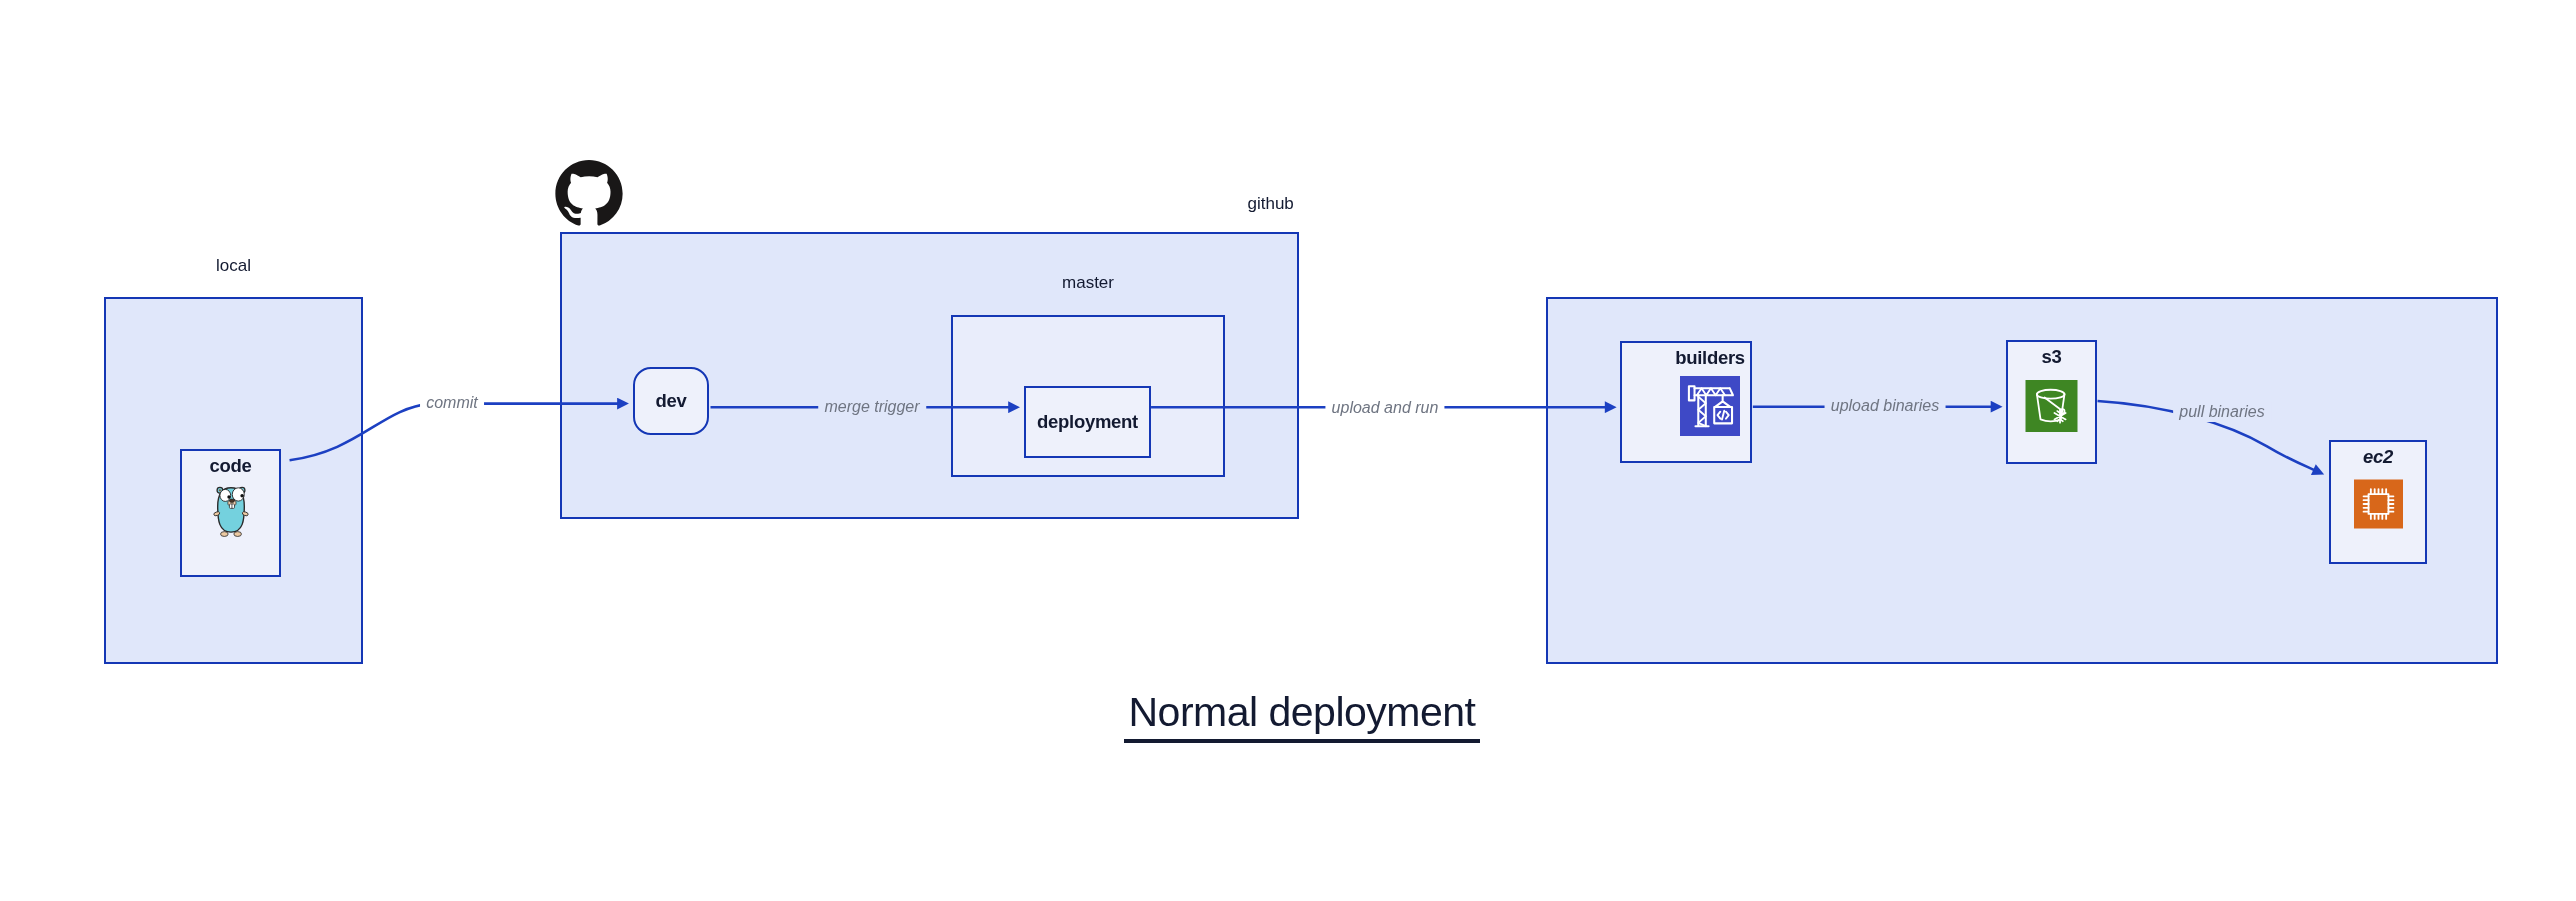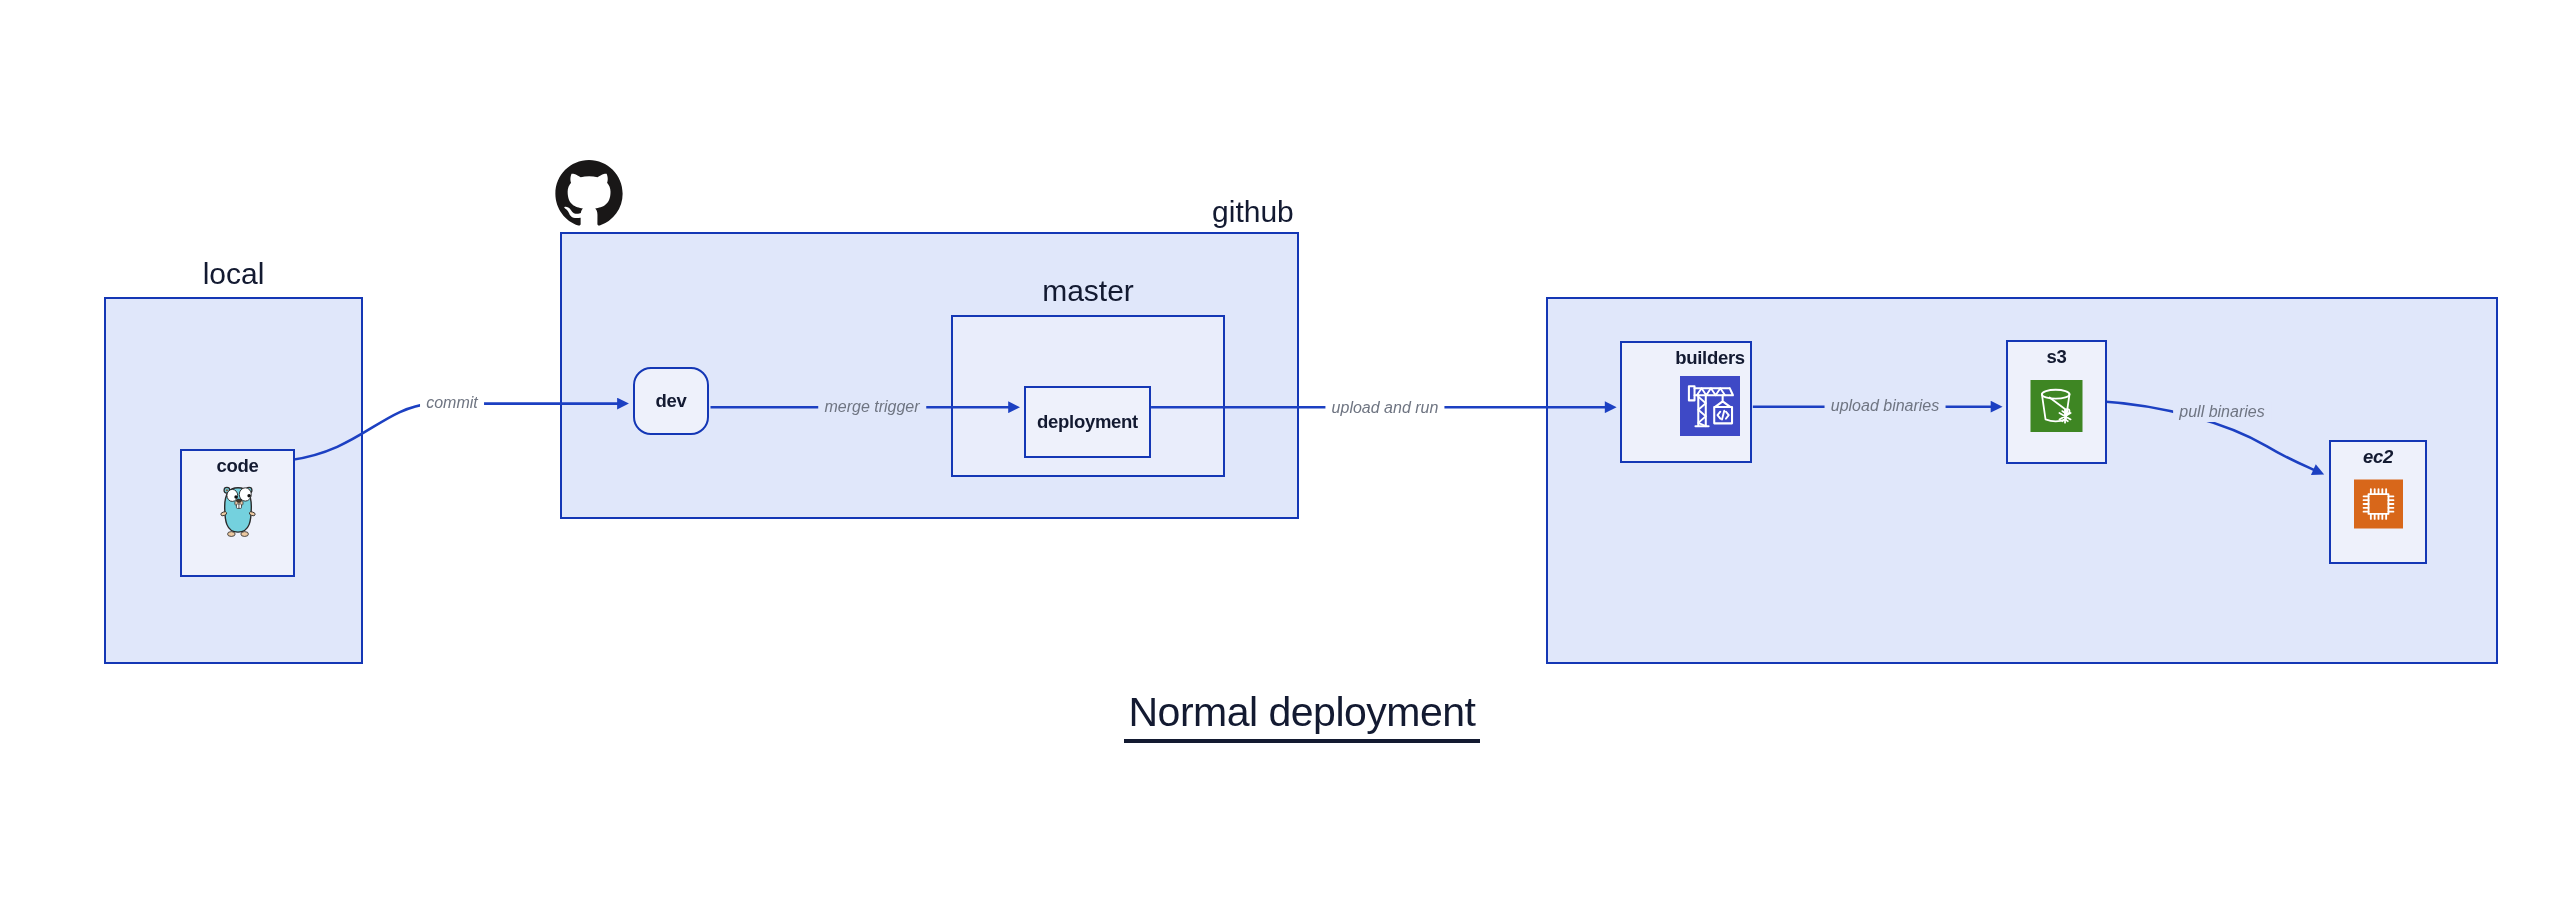--- a/index.html
+++ b/index.html
@@ -23,21 +23,21 @@
     border:2.1px solid var(--border-blue,#1437b5);
     display:flex;flex-direction:column;align-items:center;
   }
   .node.center{justify-content:center;}
   .node-label{
     font-weight:bold;font-size:18.5px;line-height:1.15;
     color:var(--label-navy,#131a31);letter-spacing:-0.3px;
   }
   .node.top .node-label{margin-top:4.1px;}
   .section-label{
-    position:absolute;z-index:2;font-size:30px;line-height:1.1;
+    position:absolute;z-index:2;font-size:17px;line-height:1.1;
     color:var(--label-navy,#131a31);text-align:center;
   }
   .section-label.right{text-align:right;padding-right:5.2px;box-sizing:border-box;}
   .edge-label{
     position:absolute;z-index:2;transform:translate(-50%,-50%);
     font-style:italic;font-size:16px;white-space:nowrap;
     color:var(--edge-label-gray,#6f7582);padding:1px 6.2px;
   }
   .bg-white{background:#ffffff;}
   .bg-fill{background:var(--container-fill,#e0e7fa);}
@@ -81,21 +81,21 @@
   <div class="section-label" style="left:104px;top:257px;width:259px;">local</div>
   <div class="section-label right" style="left:560px;top:195px;width:739px;">github</div>
   <div class="section-label" style="left:951px;top:274px;width:274px;">master</div>
 
   <div class="logo" style="left:555px;top:160px;">
     <svg width="68" height="66" viewBox="0 0 16 15.7">
       <path fill="#191717" d="M8 0C3.58 0 0 3.58 0 8c0 3.54 2.29 6.53 5.47 7.59.4.07.55-.17.55-.38 0-.19-.01-.82-.01-1.49-2.01.37-2.53-.49-2.69-.94-.09-.23-.48-.94-.82-1.13-.28-.15-.68-.52-.01-.53.63-.01 1.08.58 1.23.82.72 1.21 1.87.87 2.33.66.07-.52.28-.87.51-1.07-1.78-.2-3.64-.89-3.64-3.95 0-.87.31-1.59.82-2.15-.08-.2-.36-1.02.08-2.12 0 0 .67-.21 2.2.82.64-.18 1.32-.27 2-.27s1.36.09 2 .27c1.53-1.04 2.2-.82 2.2-.82.44 1.1.16 1.92.08 2.12.51.56.82 1.27.82 2.15 0 3.07-1.87 3.75-3.65 3.95.29.25.54.73.54 1.48 0 1.07-.01 1.93-.01 2.2 0 .21.15.46.55.38A8.01 8.01 0 0 0 16 8c0-4.42-3.58-8-8-8z"></path>
     </svg>
   </div>
 
-  <div class="node top" style="left:180px;top:449px;width:115px;height:128px;">
+  <div class="node top" style="left:180px;top:449px;width:101px;height:128px;">
     <div class="node-label">code</div>
     <div class="gopher-wrap">
       <svg class="icon-box" width="38" height="55" viewBox="0 0 60 86">
         <circle cx="12.5" cy="8" r="4.5" fill="#74d1de" stroke="#2b2b2b" stroke-width="2"></circle>
         <circle cx="47.5" cy="8" r="4.5" fill="#74d1de" stroke="#2b2b2b" stroke-width="2"></circle>
         <circle cx="12.5" cy="8" r="1.8" fill="#8a5a3b"></circle>
         <circle cx="47.5" cy="8" r="1.8" fill="#8a5a3b"></circle>
         <path d="M30 4 C15 4 9 16 9 33 C9 55 11 74 30 74 C49 74 51 55 51 33 C51 16 45 4 30 4 Z" fill="#74d1de" stroke="#2b2b2b" stroke-width="2.2"></path>
         <ellipse cx="7.5" cy="45" rx="4.8" ry="2.8" fill="#ecc9a1" stroke="#2b2b2b" stroke-width="1.3" transform="rotate(-20 7.5 45)"></ellipse>
         <ellipse cx="52.5" cy="45" rx="4.8" ry="2.8" fill="#ecc9a1" stroke="#2b2b2b" stroke-width="1.3" transform="rotate(20 52.5 45)"></ellipse>
@@ -131,21 +131,21 @@
         <path d="M18 20.5 L23 13 L28 20.5 L33 13 L38 20.5 L43 13 L48 20.5" class="ic-stroke" stroke-width="2"></path>
         <path d="M19.5 20.5 V53.5 M27.5 20.5 V53.5 M16.5 53.5 H30.5" class="ic-stroke" stroke-width="2.2"></path>
         <path d="M19.5 22 L27.5 29 L19.5 36 L27.5 43 L19.5 50 L27.5 53.5" class="ic-stroke" stroke-width="2"></path>
         <path d="M45.5 20.5 V27 M45.5 27 L37.5 33 M45.5 27 L53.5 33" class="ic-stroke" stroke-width="2.2"></path>
         <rect x="36.5" y="33" width="19" height="17.5" class="ic-stroke" stroke-width="2.2"></rect>
         <path d="M43 38 L40 41.75 L43 45.5 M49 38 L52 41.75 L49 45.5 M47.2 37 L44.8 46.5" class="ic-stroke" stroke-width="2"></path>
       </svg>
     </div>
   </div>
 
-  <div class="node top" style="left:2006px;top:340px;width:101px;height:124px;">
+  <div class="node top" style="left:2006px;top:340px;width:91px;height:124px;">
     <div class="node-label">s3</div>
     <div class="s3-icon-wrap">
       <svg class="icon-box" width="53" height="52" viewBox="0 0 64 64">
         <rect x="0" y="0" width="64" height="64" fill="var(--s3-icon-bg,#3e8623)"></rect>
         <ellipse cx="31" cy="17.5" rx="17" ry="5.5" class="ic-stroke" stroke-width="2.2"></ellipse>
         <path d="M14 17.5 L18.5 48.5 M48 17.5 L43.5 48.5 M18.5 48.5 Q31 53.5 43.5 48.5" class="ic-stroke" stroke-width="2.2"></path>
         <path d="M23.5 21.5 L44 37" class="ic-stroke" stroke-width="2.2"></path>
         <circle cx="45.5" cy="38.5" r="2.6" class="ic-stroke" stroke-width="2"></circle>
         <path d="M42.5 36.5 V52.5 M35.6 40.5 L49.4 48.5 M49.4 40.5 L35.6 48.5" class="ic-stroke" stroke-width="2.2"></path>
         <path d="M39 38.2 L42.5 40.6 L46 38.2 M39 50.8 L42.5 48.4 L46 50.8" class="ic-stroke" stroke-width="2"></path>

